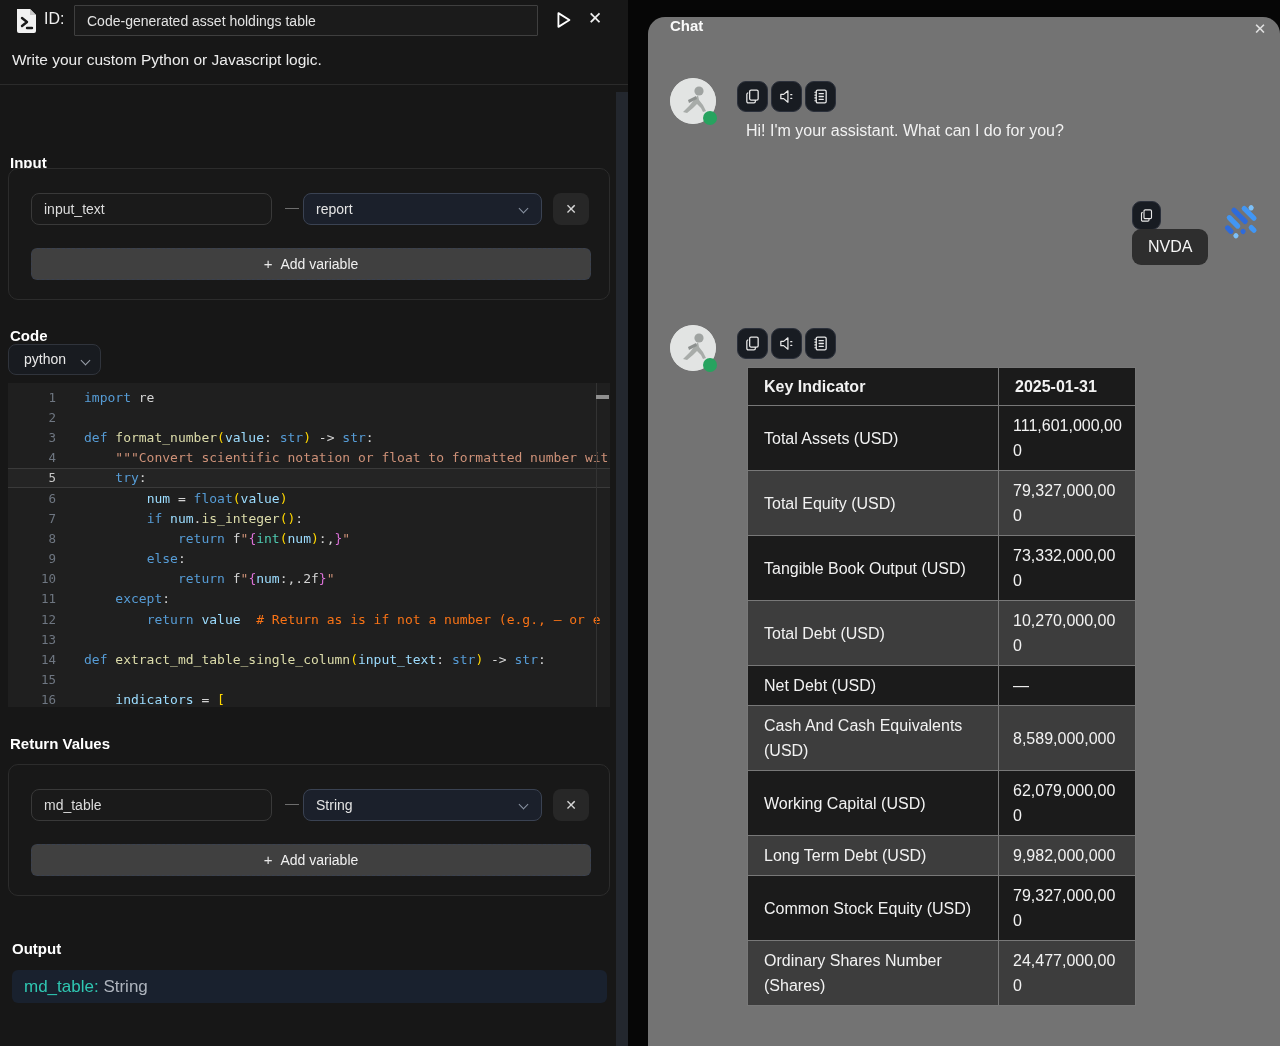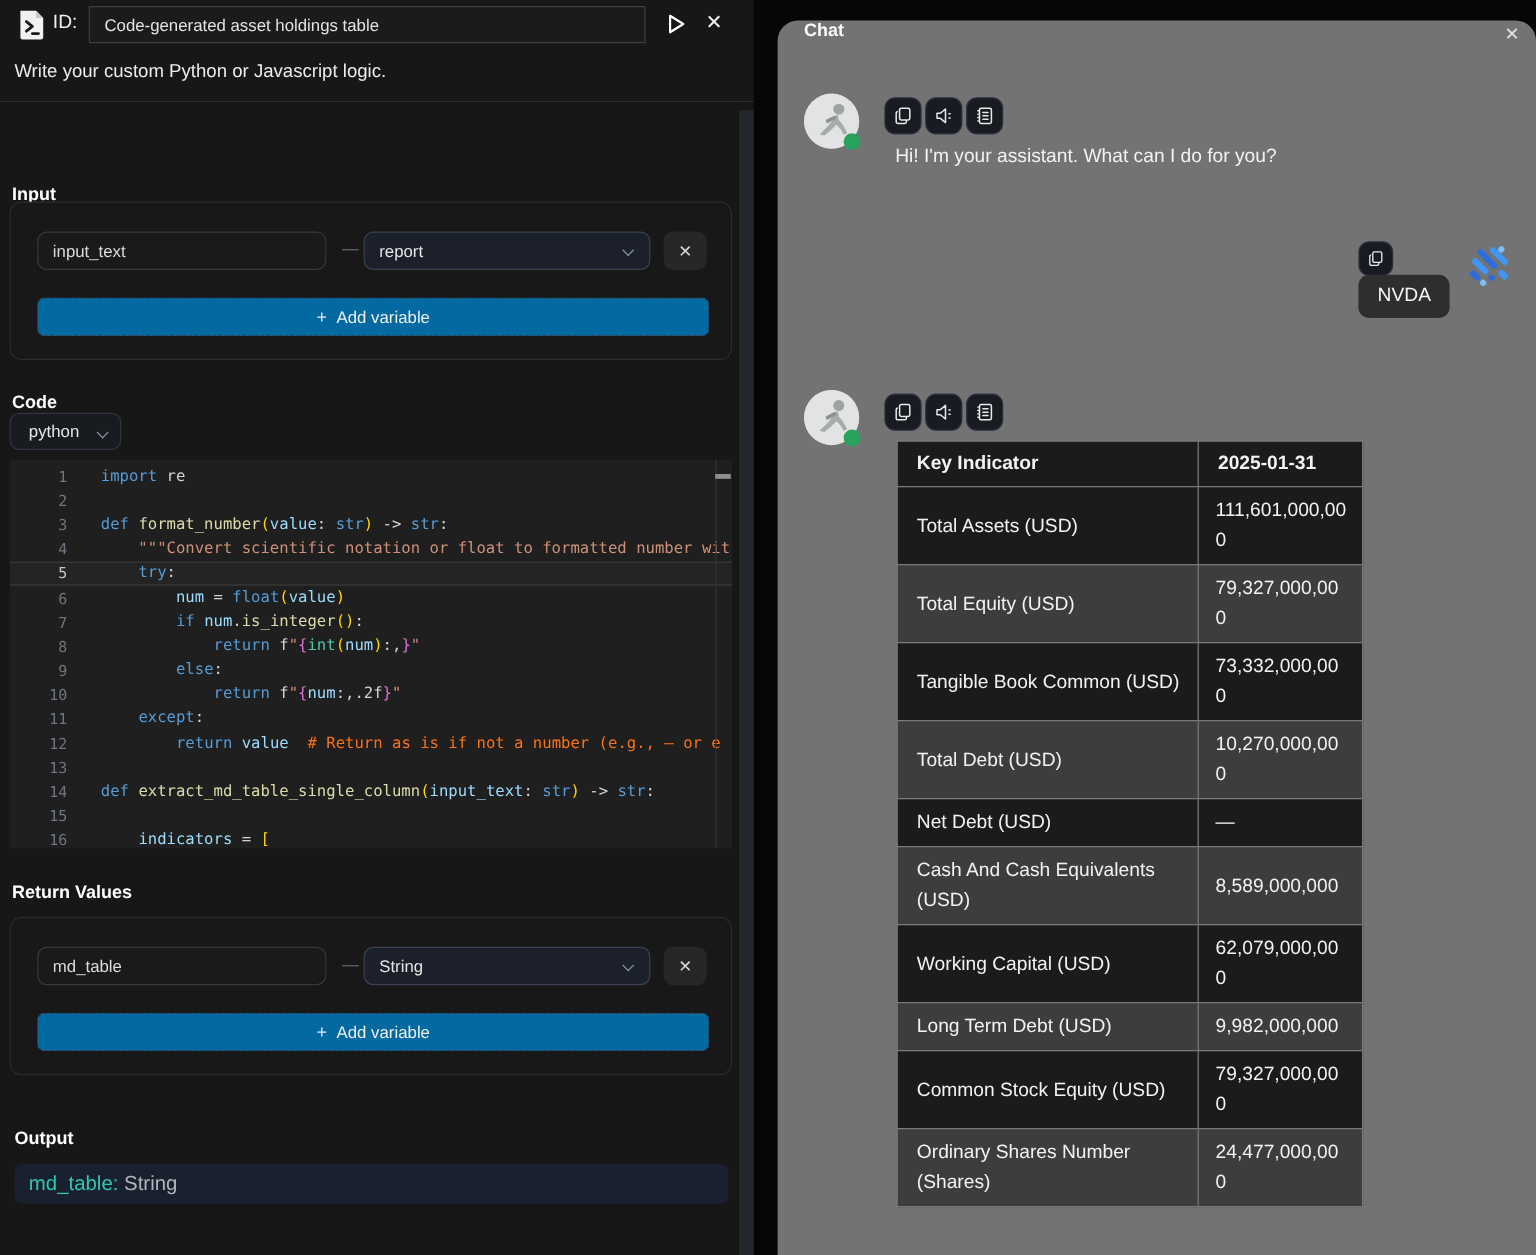--- a/index.html
+++ b/index.html
@@ -32,21 +32,21 @@
               border:1px solid #393939; border-radius:8px; color:#dcdcdc; font-size:14px;
               padding:0 12px; font-family:"Liberation Sans",sans-serif; outline:none; }
   .var-dash { position:absolute; left:272px; top:30px; width:22px; text-align:center; color:#6d6d6d; font-size:14px; }
   .var-type { position:absolute; left:294px; top:24px; width:239px; height:32px; background:#1b202b;
               border:1px solid #3a4252; border-radius:8px; color:#e4e4e4; font-size:14px;
               line-height:30px; padding:0 12px; cursor:pointer; }
   .chev { position:absolute; right:14px; top:11px; width:7px; height:7px;
           border-right:1.6px solid #8a93a3; border-bottom:1.6px solid #8a93a3; transform:rotate(45deg); }
   .var-x { position:absolute; left:544px; top:24px; width:36px; height:32px; background:#272727;
            border-radius:8px; color:#d6d6d6; font-size:14px; text-align:center; line-height:32px; cursor:pointer; }
-  .add-var { position:absolute; left:22px; top:79px; width:560px; height:32px; background:#0369a1;
+  .add-var { position:absolute; left:22px; top:79px; width:560px; height:32px; background:#404040;
              border:1px dashed #3a4150; border-radius:6px; color:#f0f0f0; font-size:14px;
              text-align:center; line-height:30px; cursor:pointer; }
   .plus { margin-right:8px; font-size:15px; color:#e8e8e8; }
 
   .lang-btn { position:absolute; left:8px; top:344px; width:93px; height:31px; border:1px solid #30343c;
               border-radius:8px; background:#181b20; color:#e8e8e8; font-size:14px; line-height:29px;
               padding-left:15px; cursor:pointer; }
   .lang-btn .chev { right:11px; top:12px; border-color:#9aa0aa; }
 
   .editor { position:absolute; left:8px; top:383px; width:602px; height:324px; background:#1f1f1f;
@@ -297,21 +297,21 @@
       <tbody id="fin-rows">
           <tr>
             <td>Total Assets (USD)</td>
             <td class="val">111,601,000,000</td>
           </tr>
           <tr>
             <td>Total Equity (USD)</td>
             <td class="val">79,327,000,000</td>
           </tr>
           <tr>
-            <td>Tangible Book Common (USD)</td>
+            <td>Tangible Book Output (USD)</td>
             <td class="val">73,332,000,000</td>
           </tr>
           <tr>
             <td>Total Debt (USD)</td>
             <td class="val">10,270,000,000</td>
           </tr>
           <tr>
             <td>Net Debt (USD)</td>
             <td class="val">—</td>
           </tr>

